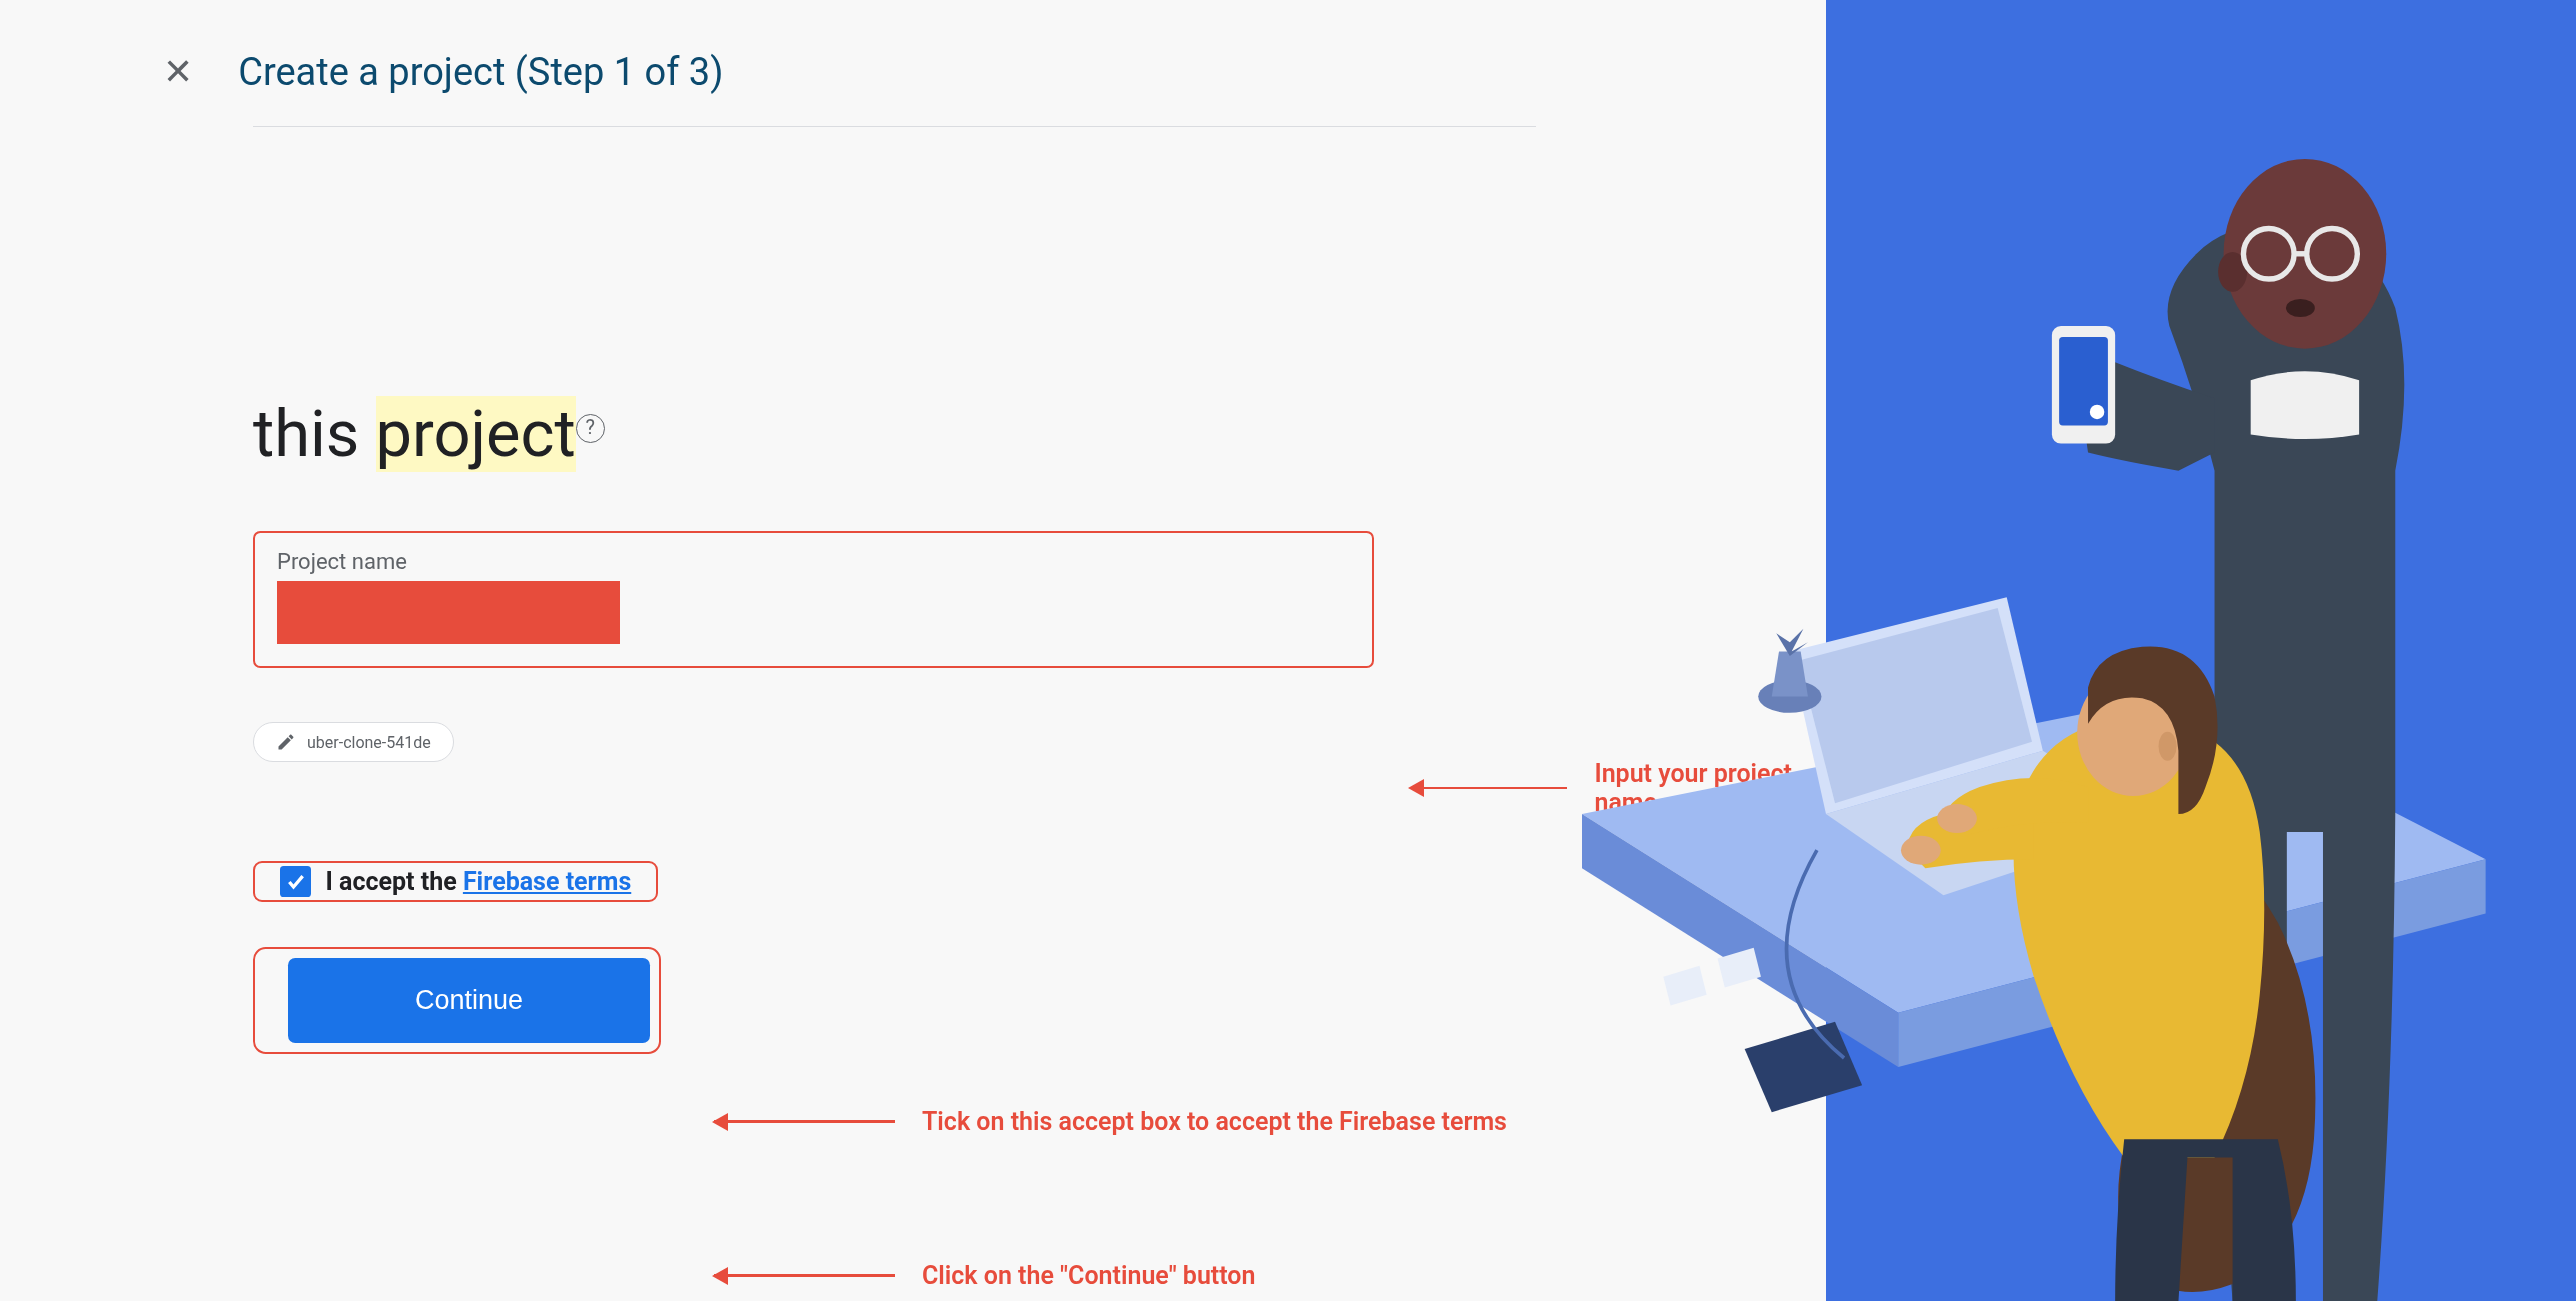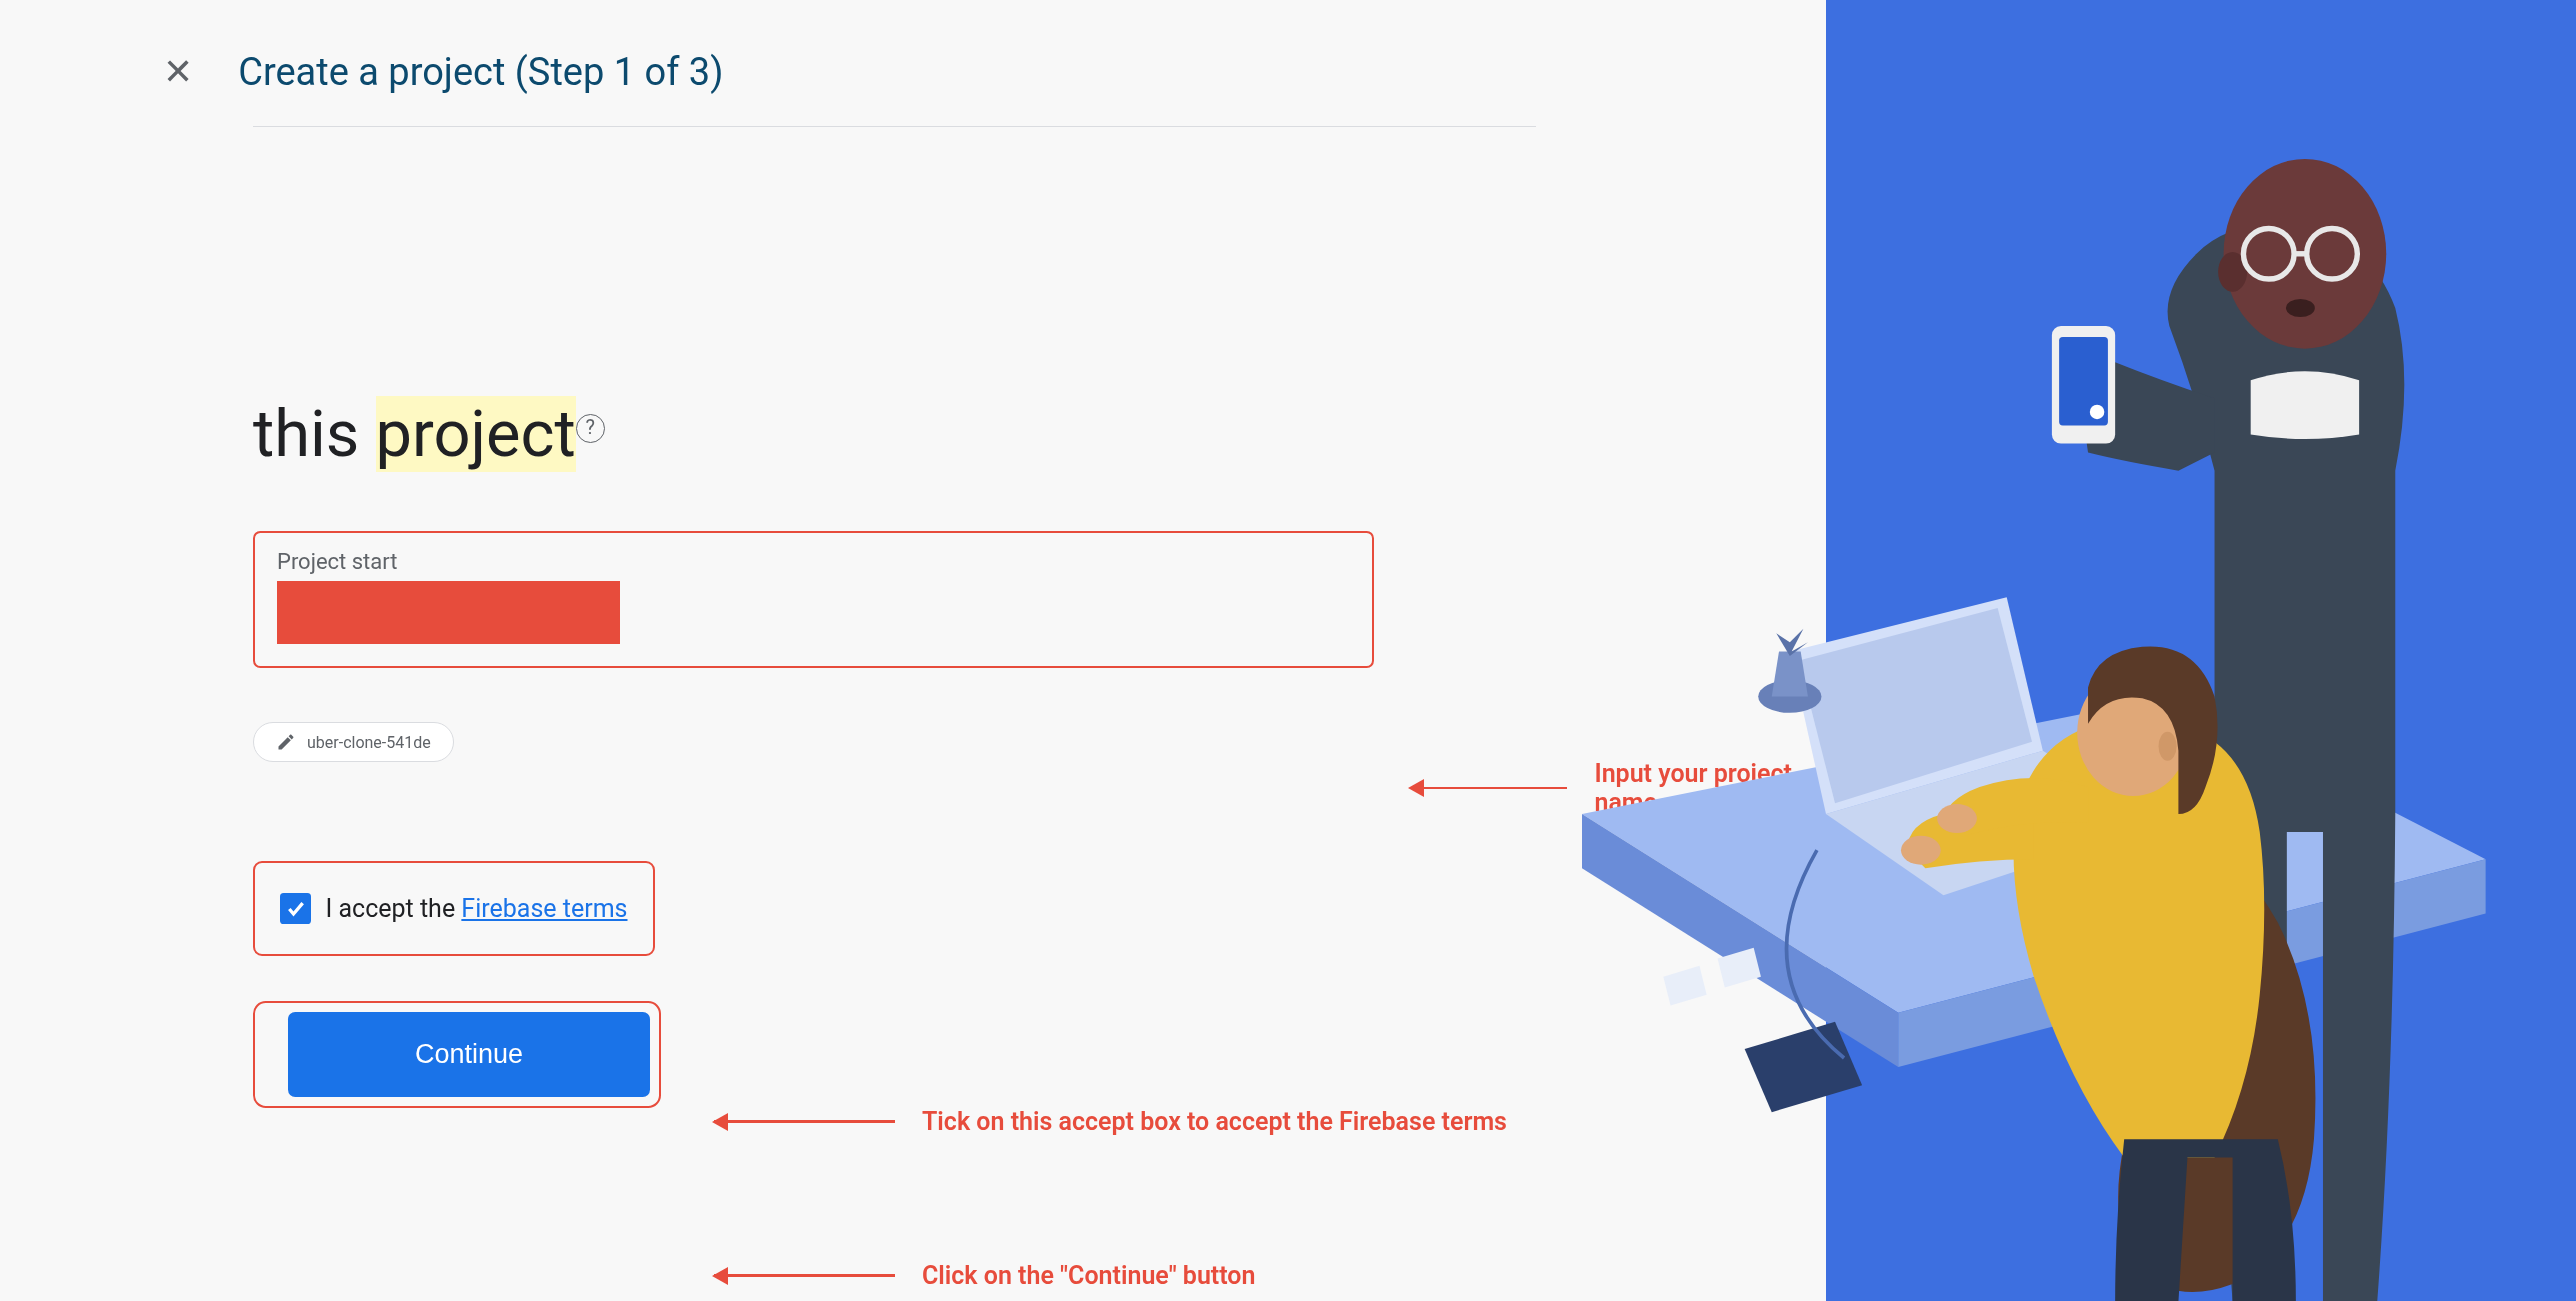--- a/index.html
+++ b/index.html
@@ -103,22 +103,23 @@
     .pencil-icon {
       width: 20px;
       height: 20px;
     }
     .terms-wrapper {
       display: inline-flex;
       align-items: center;
       gap: 14.5px;
       border: 2.7px solid #e74c3c;
       border-radius: 9px;
-      padding: 30px 25px;
+      padding: 3px 25px;
       margin-bottom: 45px;
+      font-weight: bold;
     }
     .checkbox {
       width: 31px;
       height: 31px;
       background: #1a73e8;
       border-radius: 3.6px;
       display: flex;
       align-items: center;
       justify-content: center;
       color: white;
@@ -203,21 +204,21 @@
     </div>
     <div class="divider"></div>
 
     <div class="form-section">
       <h1 class="heading">
         <br>
         <span>this </span><span class="highlighted">project</span><span class="help-icon">?</span>
       </h1>
 
       <div class="input-wrapper">
-        <div class="input-label">Project start</div>
+        <div class="input-label">Project name</div>
         <div class="redacted-input"></div>
       </div>
 
       <div class="project-id-chip">
         <svg class="pencil-icon" viewBox="0 0 24 24" fill="#5f6368">
           <path d="M3 17.25V21h3.75L17.81 9.94l-3.75-3.75L3 17.25zM20.71 7.04c.39-.39.39-1.02 0-1.41l-2.34-2.34c-.39-.39-1.02-.39-1.41 0l-1.83 1.83 3.75 3.75 1.83-1.83z"></path>
         </svg>
         <span>uber-clone-541de</span>
       </div>
       <br>

